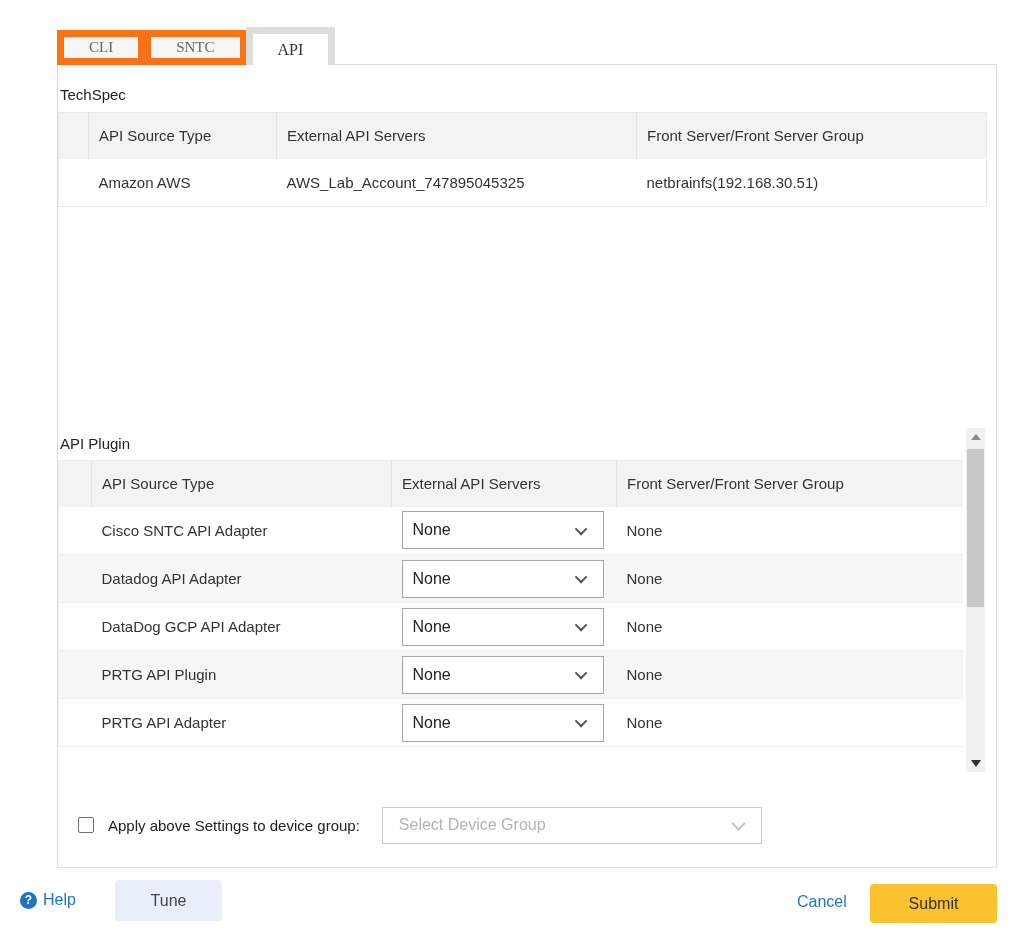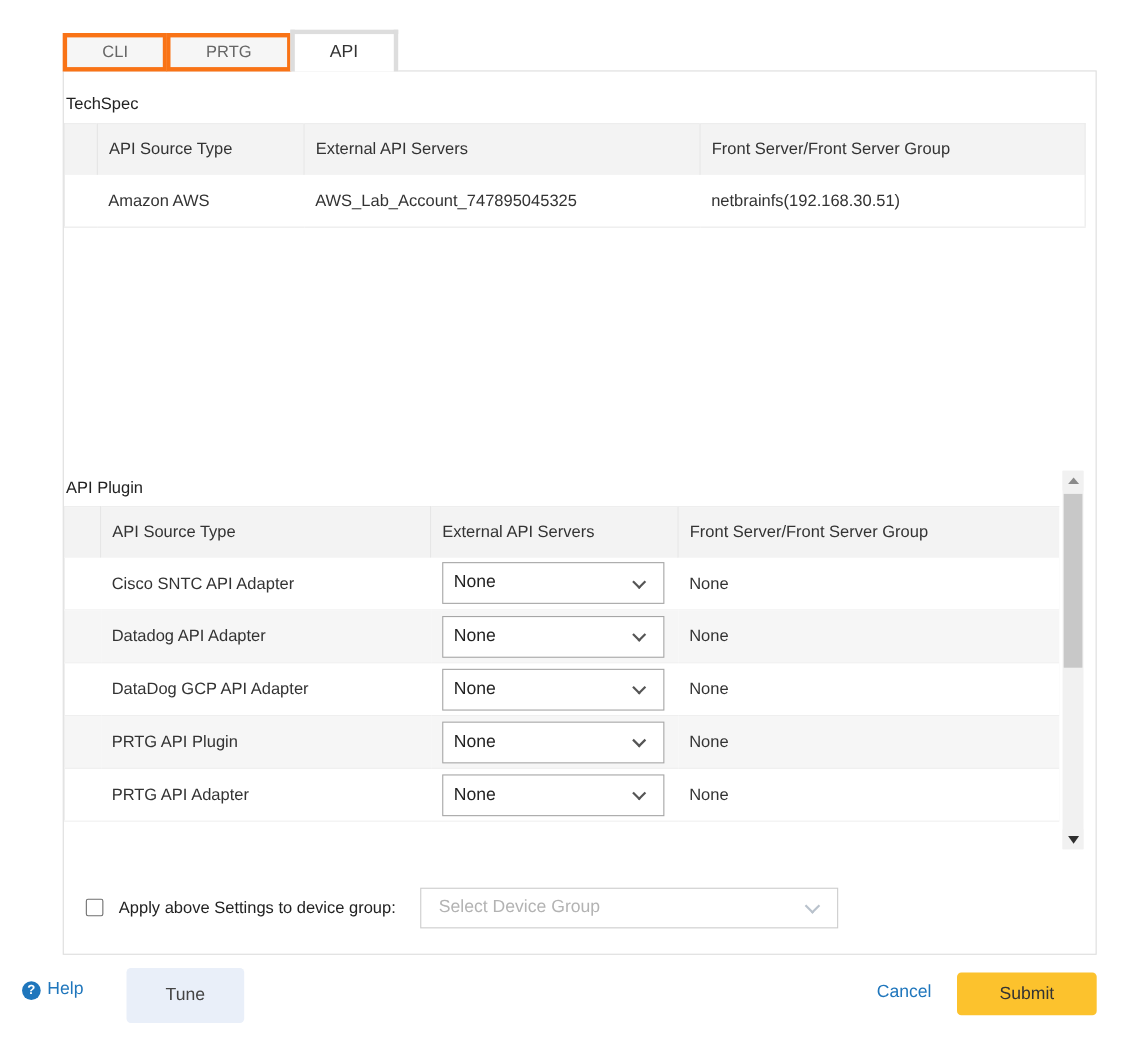--- a/index.html
+++ b/index.html
@@ -5,23 +5,23 @@
   * { box-sizing: border-box; }
   html,body { margin:0; padding:0; }
   body {
     width:1021px; height:951px; background:#fff; position:relative;
     font-family:"Liberation Sans", sans-serif; font-size:15px; color:#333;
   }
 
   
   .tabs-row { position:absolute; left:57px; top:27px; display:flex; align-items:flex-end; height:38px; z-index:3; }
   .tab {
-    height:35px; padding:0 32px; display:flex; align-items:center;
-    background:#f6f6f6; border:4px solid #f97316; margin-right:-1px;
-    color:#666; font-size:15px; cursor:pointer; white-space:nowrap;
+    height:35px; padding:0 25px; display:flex; align-items:center;
+    background:#f6f6f6; border:7px solid #f97316; margin-right:-1px;
+    color:#666; font-size:15px; cursor:pointer; white-space:nowrap;font-family:Liberation Serif, serif;
   }
   .tab.active {
     height:38px; background:#fff; border-color:#ddd; border-bottom:none;
     color:#333; font-size:16px; position:relative; z-index:4;margin-top:48px;
   }
 
   
   .panel {
     position:absolute; left:57px; top:64px; width:940px; height:804px;
     border:1px solid #ddd; background:#fff; overflow:hidden;
@@ -80,37 +80,37 @@
   }
   .device-dd .chev { width:10px; height:10px; border-color:#b9c2cc; }
 
   
   .help { position:absolute; left:20px; top:891px; display:flex; align-items:center; gap:6px; color:var(--accent-blue,#1f76bc); font-size:16px; cursor:pointer; }
   .help-icon {
     width:17px; height:17px; border-radius:50%; background:var(--accent-blue,#1f76bc);
     color:#fff; font-size:12px; font-weight:bold; display:flex; align-items:center; justify-content:center;
   }
   .tune-btn {
-    position:absolute; left:115px; top:880px; width:107px; height:50px;
+    position:absolute; left:115px; top:880px; width:107px; height:41px;
     background:var(--tune-bg,#e9eff9); border:none; border-radius:4px;
     font-size:16px; color:#444; font-family:inherit; cursor:pointer;
   }
   .cancel-link { position:absolute; left:797px; top:893px; color:var(--accent-blue,#2a7ab9); font-size:16px; cursor:pointer; }
   .submit-btn {
     position:absolute; left:870px; top:884px; width:127px; height:39px;
     background:var(--submit-bg,#fcc22d); border:none; border-radius:4px;
     font-size:16px; color:#333; font-family:inherit; cursor:pointer;
   }
 </style>
 </head>
 <body>
 
 <div class="tabs-row">
   <div class="tab">CLI</div>
-  <div class="tab">PRTG</div>
+  <div class="tab">SNTC</div>
   <div class="tab active">API</div>
 </div>
 
 <div class="panel">
 
   <div class="section-title">TechSpec</div>
 
   <table class="ts-table">
     <colgroup>
         <col style="width:30px">

